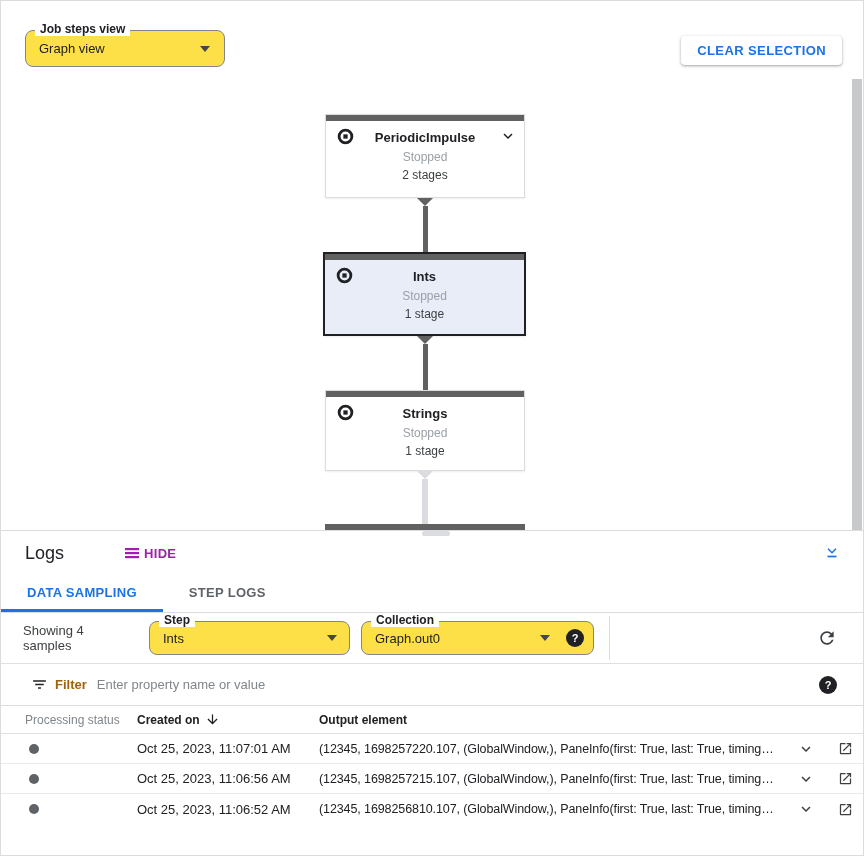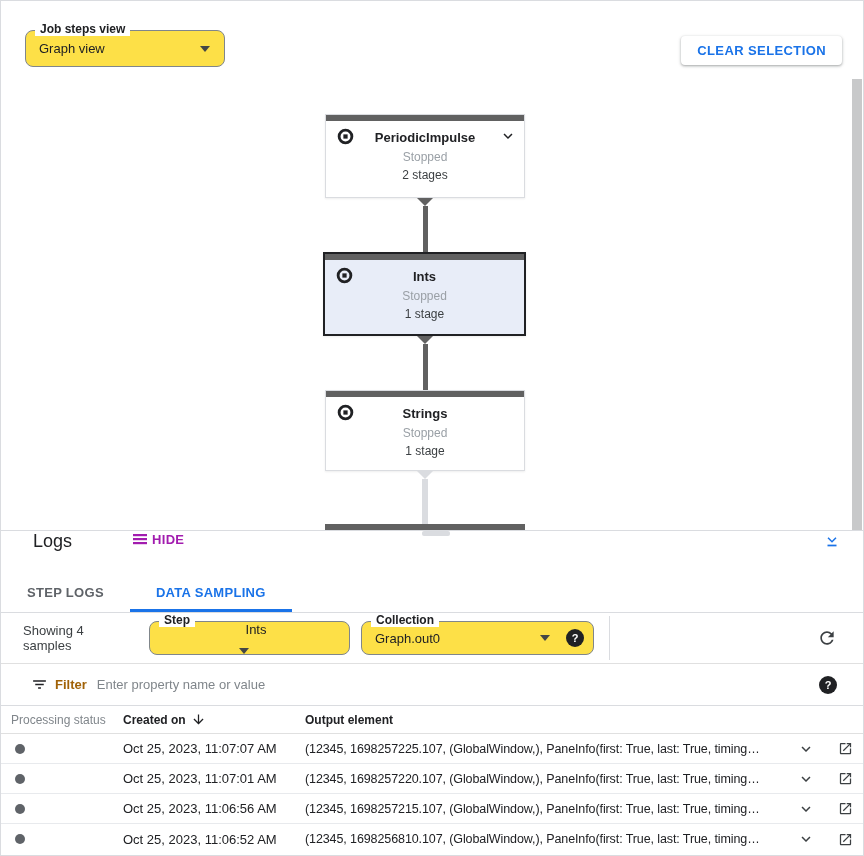--- a/index.html
+++ b/index.html
@@ -60,41 +60,41 @@
   .partial-node-body{ position:absolute; left:324px; top:529px; width:200px; height:2px; background:#fff; border-left:1px solid #dadce0; border-right:1px solid #dadce0; }
 
   .v-scrollbar{ position:absolute; right:1px; top:78px; width:10px; height:453px; background:#c8c9ca; }
   .h-scrollbar{ position:absolute; left:421px; top:530px; width:28px; height:5px; background:#dadce0; border-radius:2px; z-index:6; }
 
   
   .logs-panel{
     position:absolute; left:0; right:0; bottom:0; height:325px; background:#fff;
     border-top:1px solid #dadce0; z-index:4; display:flex; flex-direction:column;
   }
-  .logs-header{ height:44px; display:flex; align-items:flex-start; padding:0 18px 0 32px; }
+  .logs-header{ height:44px; display:flex; align-items:center; padding:0 18px 0 24px; }
   .logs-title{ font-size:18px; color:#202124; }
   .hide-btn{
     margin-left:60px; display:flex; align-items:center; gap:4px; background:none; border:none;
     color:#a21caf; font-family:inherit; font-size:13px; font-weight:bold; letter-spacing:.3px; cursor:pointer;
   }
   .hide-btn svg{ width:16px; height:16px; display:block; }
   .collapse-btn{ margin-left:auto; background:none; border:none; cursor:pointer; color:#1a73e8; width:22px; height:22px; }
   .collapse-btn svg{ width:18px; height:18px; display:block; }
 
   .tabs-bar{ height:38px; display:flex; border-bottom:1px solid #dadce0; }
   .tab{
     height:100%; padding:0 26px; display:flex; align-items:center; cursor:pointer;
     font-size:13px; font-weight:bold; letter-spacing:.3px; color:#5f6368;
     border-bottom:3px solid transparent;
   }
   .tab.active{ color:#1a73e8; border-bottom-color:#1a73e8; }
 
   .controls-row{ height:51px; display:flex; align-items:center; padding-left:22px; position:relative; border-bottom:1px solid #e0e0e0; }
   .showing-text{ font-size:13px; color:#3c4043; width:112px; }
-  .step-field{ position:relative; left:0; width:201px; height:34px; margin-left:14px;flex-direction:column; }
+  .step-field{ position:relative; left:0; width:201px; height:34px; margin-left:14px; }
   .collection-field{ position:relative; width:233px; height:34px; margin-left:11px;justify-content:space-between; }
   .step-field .tri-down, .collection-field .tri-down{ margin-right:12px; }
   .help-dot{
     width:18px; height:18px; border-radius:50%; background:#202124; color:#fff;
     font-size:11px; font-weight:bold; display:flex; align-items:center; justify-content:center;
     flex:none; cursor:pointer;
   }
   .collection-field .help-dot{ margin-right:9px; margin-left:4px; }
   .controls-divider{ width:1px; height:44px; background:#dadce0; margin-left:15px; }
   .refresh-btn{ margin-left:auto; margin-right:22px; width:28px; height:28px; background:none; border:none; cursor:pointer; color:#3c4043; }
@@ -103,21 +103,21 @@
   .filter-row{ height:42px; display:flex; align-items:center; padding:0 26px 0 30px; border-bottom:1px solid #dadce0; }
   .filter-icon{ width:17px; height:17px; color:#202124; flex:none; }
   .filter-icon svg{ width:17px; height:17px; display:block; }
   .filter-label{ font-size:13px; font-weight:bold; color:#a16207; margin:0 10px 0 7px; }
   .filter-input{
     flex:1; border:none; outline:none; font-family:inherit; font-size:13px; color:#202124; background:transparent;
   }
   .filter-input::placeholder{ color:#80868b; }
   .filter-row .help-dot{ margin-left:10px; }
 
-  .grid-row{ display:grid; grid-template-columns:112px 182px 1fr 42px 36px; align-items:center; padding-left:10px; }
+  .grid-row{ display:grid; grid-template-columns:112px 182px 1fr 42px 36px; align-items:center; padding-left:24px; }
   .table-head{ height:28px; border-bottom:1px solid #e0e0e0; }
   .th{ font-size:12px; color:#202124; font-weight:bold; }
   .th.muted{ color:#80868b; font-weight:normal; }
   .th-created{ display:flex; align-items:center; gap:5px; cursor:pointer; }
   .sort-icon{ width:15px; height:15px; color:#202124; }
   .sort-icon svg{ width:15px; height:15px; display:block; }
 
   .data-row{ height:30px; border-bottom:1px solid #e8eaed; }
   .data-row:last-child{ border-bottom:none; }
   .status-dot{ width:10px; height:10px; border-radius:50%; background:#5f6368; margin-left:4px; }
@@ -224,22 +224,22 @@
       </button>
       <button class="collapse-btn">
         <svg viewBox="0 0 24 24" fill="currentColor">
             <path d="M16.59 5.59L12 10.17 7.41 5.59 6 7l6 6 6-6z"></path>
             <rect x="6" y="15.5" width="12" height="2.3"></rect>
           </svg>
       </button>
     </div>
 
     <div class="tabs-bar">
+      <div class="tab active">DATA SAMPLING</div>
       <div class="tab">STEP LOGS</div>
-      <div class="tab active">DATA SAMPLING</div>
     </div>
 
     <div class="controls-row">
       <span class="showing-text">Showing 4 samples</span>
 
       <div class="outlined-field step-field">
         <span class="field-label">Step</span>
         <span class="field-value">Ints</span>
         <span class="tri-down"></span>
       </div>
@@ -281,35 +281,20 @@
             </svg>
         </span>
       </span>
       <span class="th">Output element</span>
       <span></span>
         <span></span>
     </div>
 
     <div class="grid-row data-row">
       <span class="status-dot"></span>
-      <span class="cell-time">Oct 25, 2023, 11:07:07 AM</span>
-      <span class="cell-output">(12345, 1698257225.107, (GlobalWindow,), PaneInfo(first: True, last: True, timing…</span>
-      <button class="row-icon">
-          <svg viewBox="0 0 24 24" fill="currentColor">
-            <path d="M16.59 8.59L12 13.17 7.41 8.59 6 10l6 6 6-6z"></path>
-          </svg>
-        </button>
-      <button class="row-icon open">
-          <svg viewBox="0 0 24 24" fill="currentColor">
-            <path d="M19 19H5V5h7V3H5c-1.11 0-2 .9-2 2v14c0 1.1.89 2 2 2h14c1.1 0 2-.9 2-2v-7h-2v7zM14 3v2h3.59l-9.83 9.83 1.41 1.41L19 6.41V10h2V3h-7z"></path>
-          </svg>
-        </button>
-    </div>
-    <div class="grid-row data-row">
-      <span class="status-dot"></span>
       <span class="cell-time">Oct 25, 2023, 11:07:01 AM</span>
       <span class="cell-output">(12345, 1698257220.107, (GlobalWindow,), PaneInfo(first: True, last: True, timing…</span>
       <button class="row-icon">
           <svg viewBox="0 0 24 24" fill="currentColor">
             <path d="M16.59 8.59L12 13.17 7.41 8.59 6 10l6 6 6-6z"></path>
           </svg>
         </button>
       <button class="row-icon open">
           <svg viewBox="0 0 24 24" fill="currentColor">
             <path d="M19 19H5V5h7V3H5c-1.11 0-2 .9-2 2v14c0 1.1.89 2 2 2h14c1.1 0 2-.9 2-2v-7h-2v7zM14 3v2h3.59l-9.83 9.83 1.41 1.41L19 6.41V10h2V3h-7z"></path>

